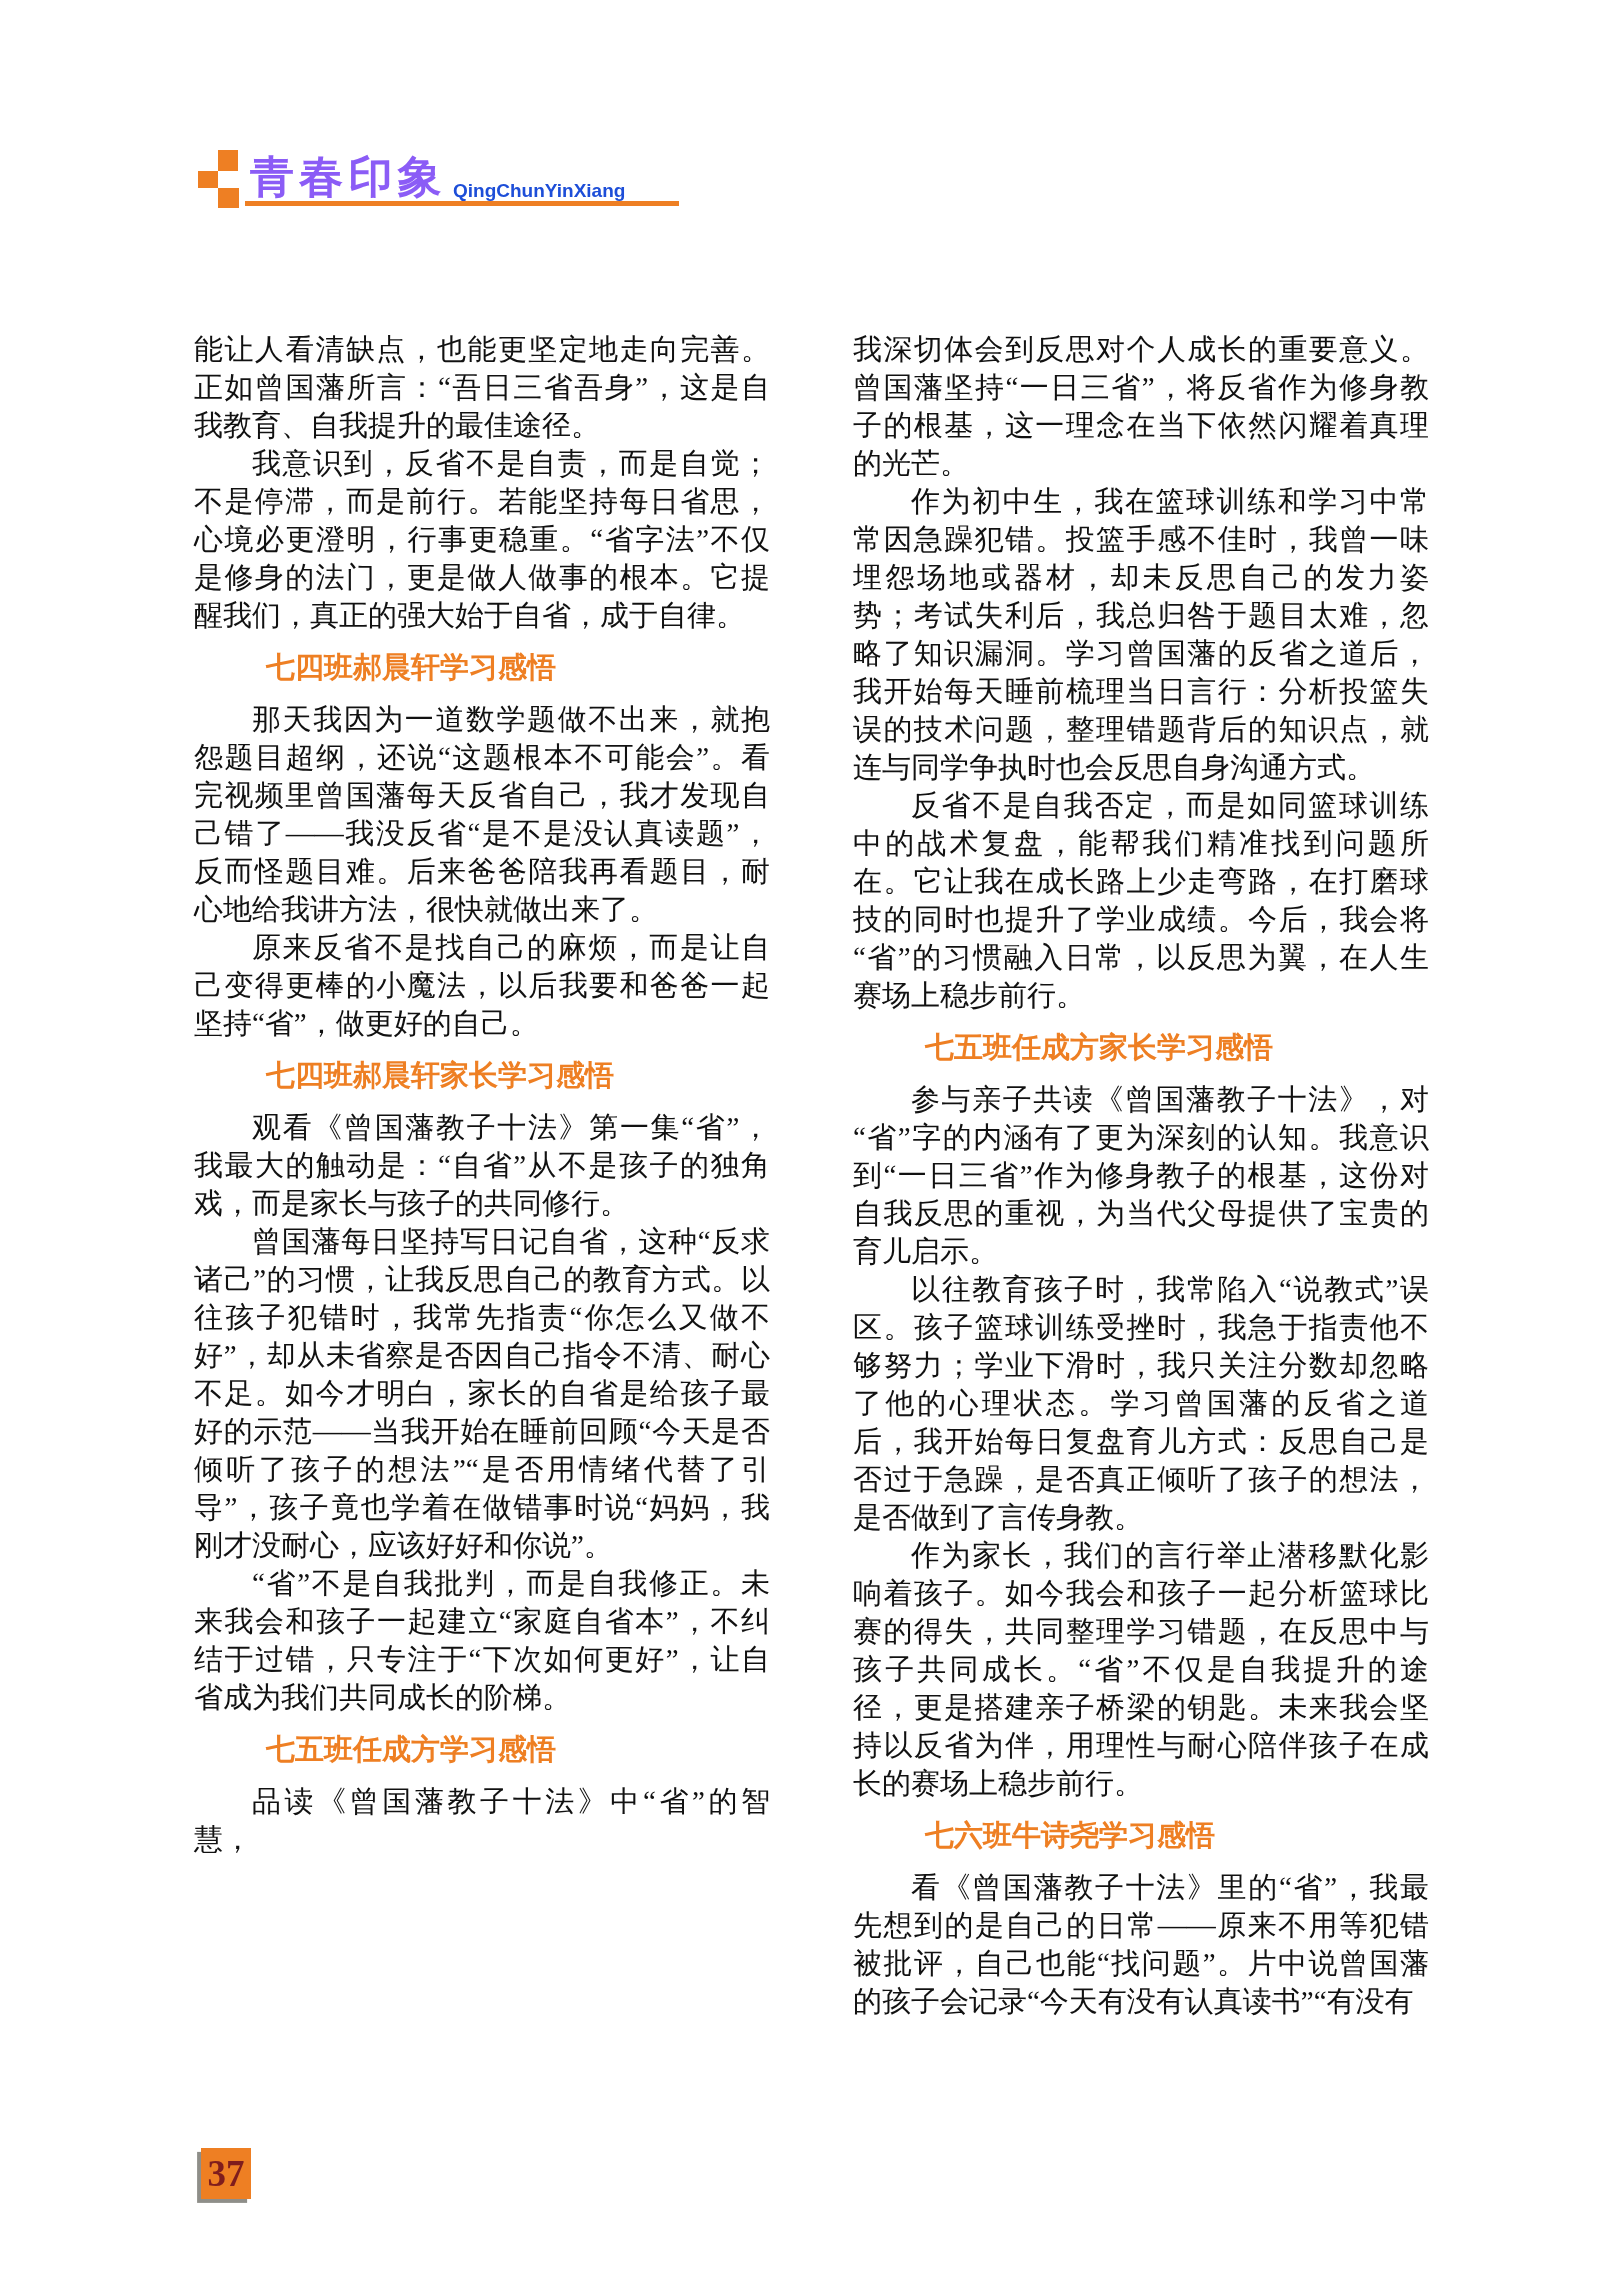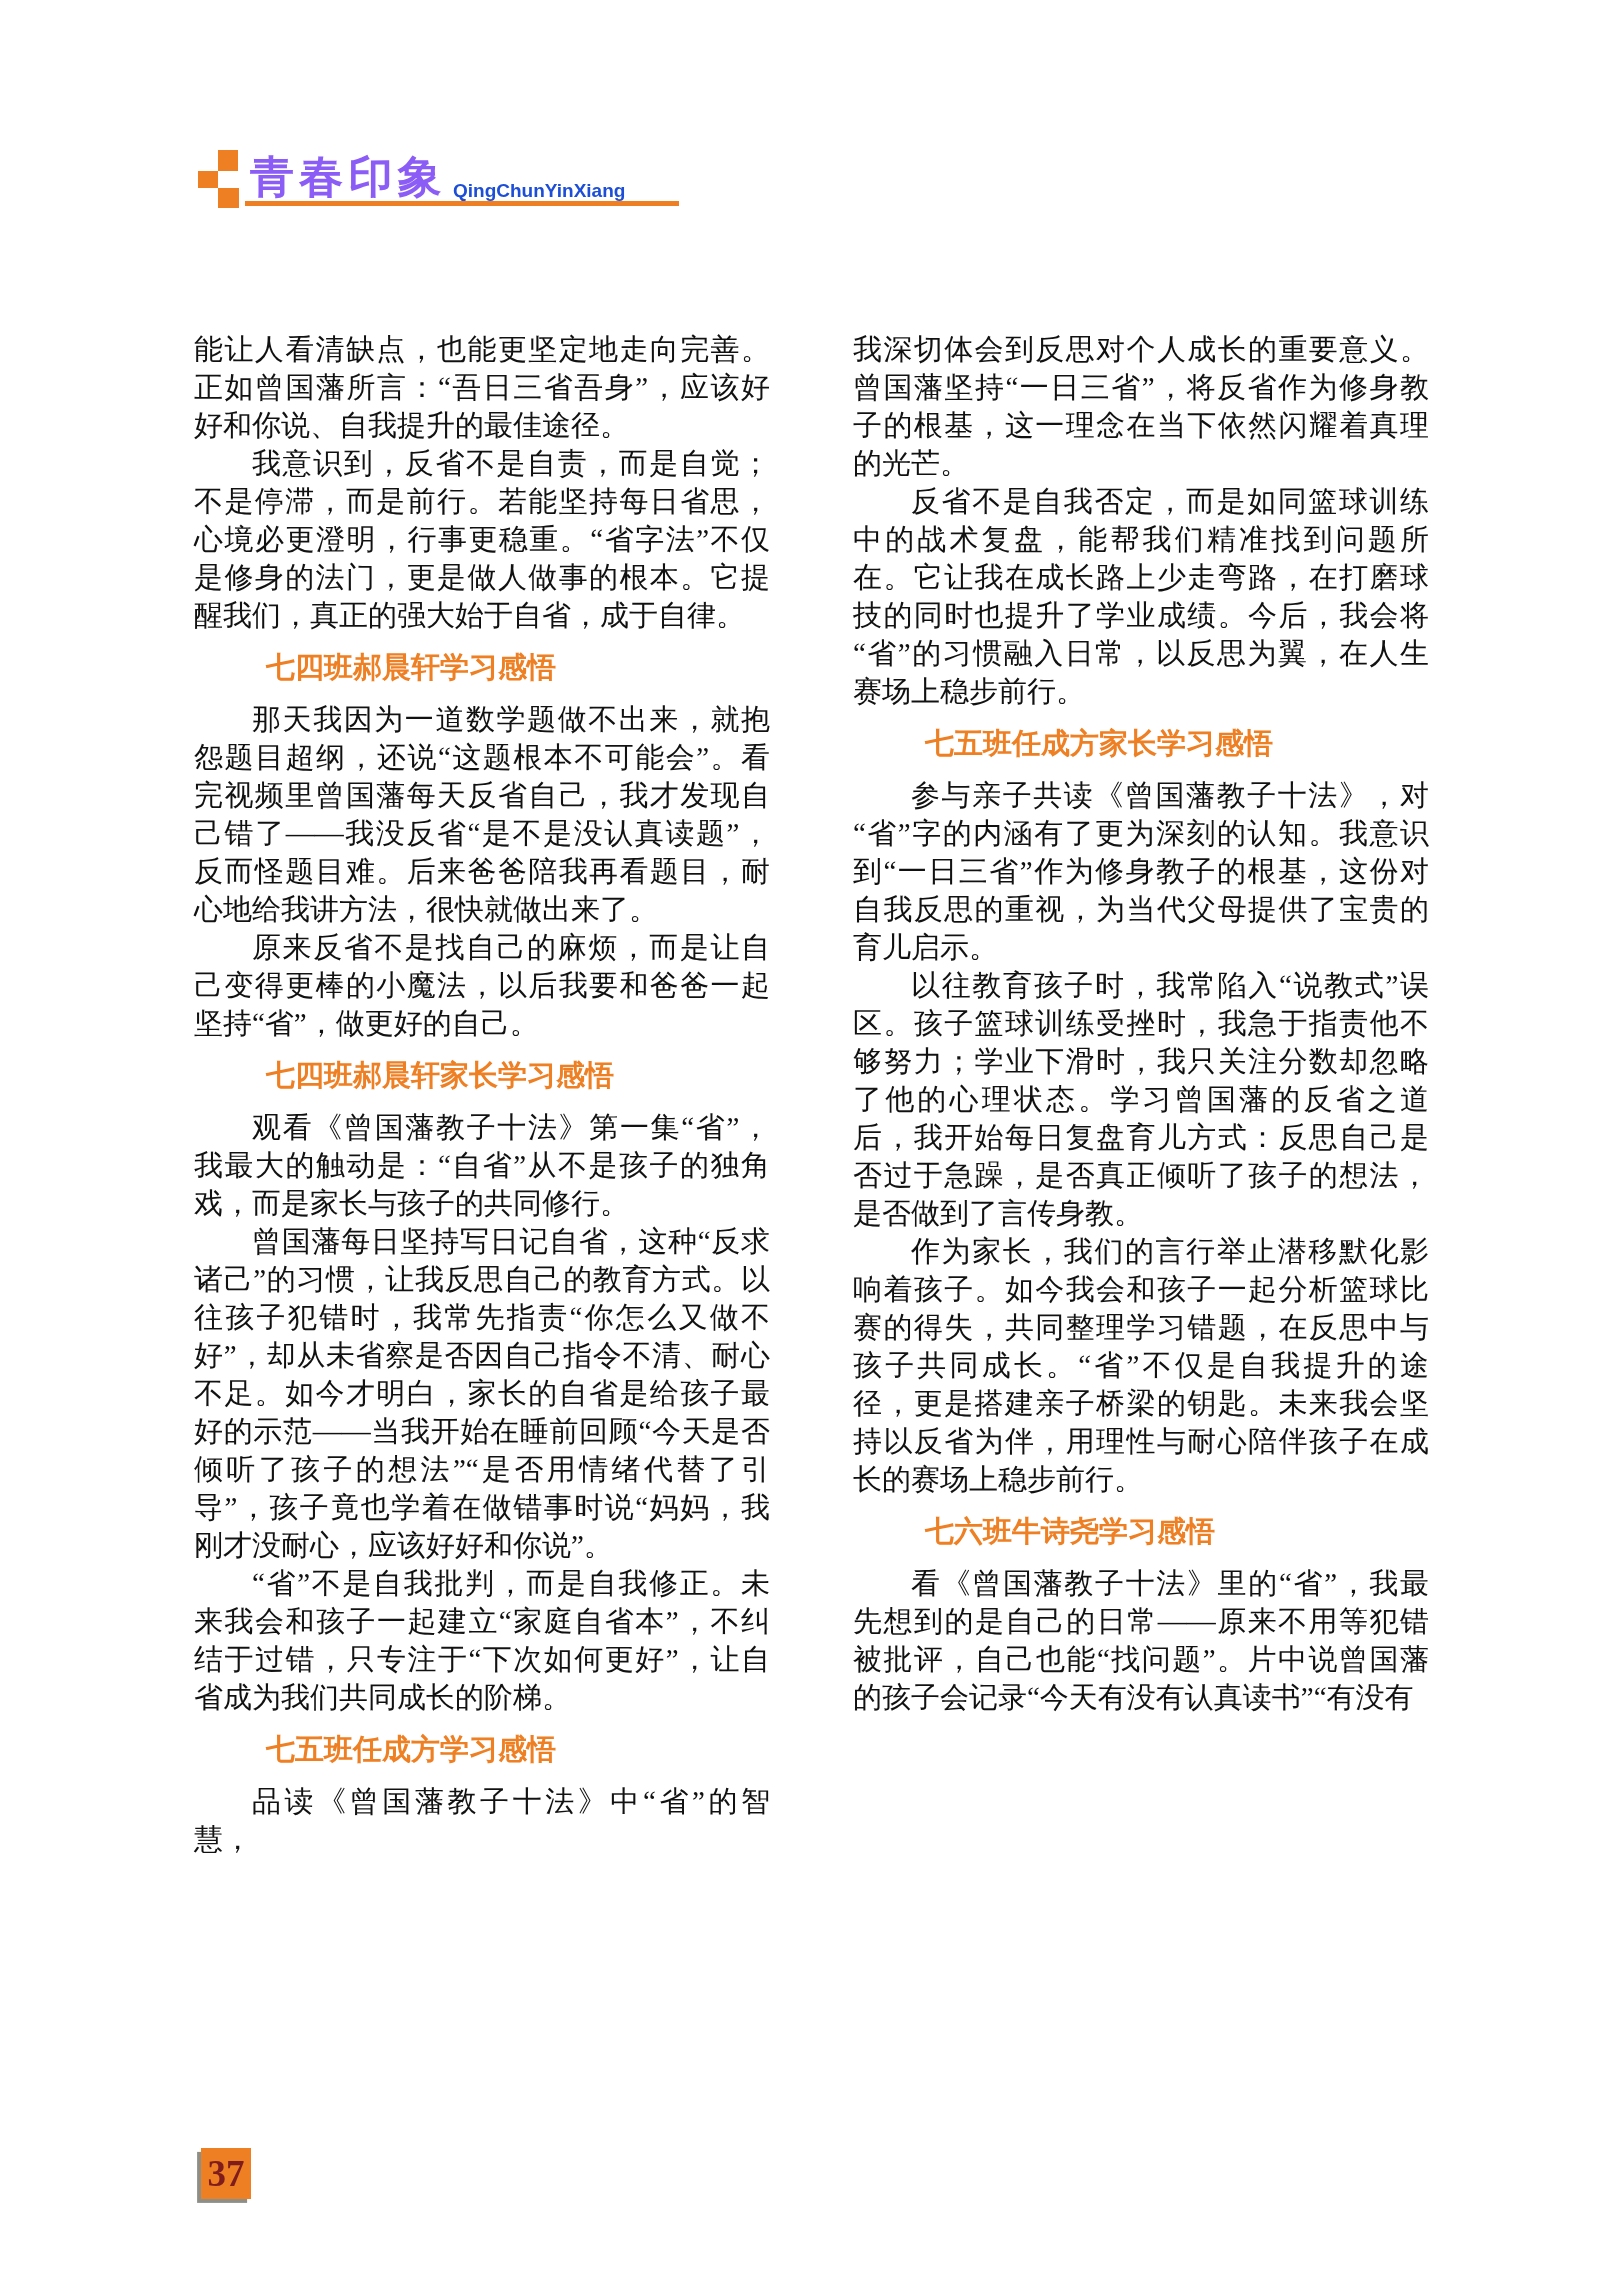--- a/index.html
+++ b/index.html
@@ -66,35 +66,36 @@
   <header>
     <span class="logo-sq sq-top"></span>
     <span class="logo-sq sq-left"></span>
     <span class="logo-sq sq-bottom"></span>
     <div class="logo-cn">青春印象</div>
     <div class="logo-py">QingChunYinXiang</div>
     <div class="header-rule"></div>
   </header>
 
   <section class="col col-left">
-    <p class="no-indent">能让人看清缺点，也能更坚定地走向完善。正如曾国藩所言：“吾日三省吾身”，应该好好和你说、自我提升的最佳途径。</p>
+    <p class="no-indent">能让人看清缺点，也能更坚定地走向完善。正如曾国藩所言：“吾日三省吾身”，这是自我教育、自我提升的最佳途径。</p>
     <p>我意识到，反省不是自责，而是自觉；不是停滞，而是前行。若能坚持每日省思，心境必更澄明，行事更稳重。“省字法”不仅是修身的法门，更是做人做事的根本。它提醒我们，真正的强大始于自省，成于自律。</p>
     <p class="entry-heading">七四班郝晨轩学习感悟</p>
     <p>那天我因为一道数学题做不出来，就抱怨题目超纲，还说“这题根本不可能会”。看完视频里曾国藩每天反省自己，我才发现自己错了——我没反省“是不是没认真读题”，反而怪题目难。后来爸爸陪我再看题目，耐心地给我讲方法，很快就做出来了。</p>
     <p>原来反省不是找自己的麻烦，而是让自己变得更棒的小魔法，以后我要和爸爸一起坚持“省”，做更好的自己。</p>
     <p class="entry-heading">七四班郝晨轩家长学习感悟</p>
     <p>观看《曾国藩教子十法》第一集“省”，我最大的触动是：“自省”从不是孩子的独角戏，而是家长与孩子的共同修行。</p>
     <p>曾国藩每日坚持写日记自省，这种“反求诸己”的习惯，让我反思自己的教育方式。以往孩子犯错时，我常先指责“你怎么又做不好”，却从未省察是否因自己指令不清、耐心不足。如今才明白，家长的自省是给孩子最好的示范——当我开始在睡前回顾“今天是否倾听了孩子的想法”“是否用情绪代替了引导”，孩子竟也学着在做错事时说“妈妈，我刚才没耐心，应该好好和你说”。</p>
     <p>“省”不是自我批判，而是自我修正。未来我会和孩子一起建立“家庭自省本”，不纠结于过错，只专注于“下次如何更好”，让自省成为我们共同成长的阶梯。</p>
     <p class="entry-heading">七五班任成方学习感悟</p>
     <p>品读《曾国藩教子十法》中“省”的智慧，</p>
   </section>
 
   <section class="col col-right">
     <p class="no-indent">我深切体会到反思对个人成长的重要意义。曾国藩坚持“一日三省”，将反省作为修身教子的根基，这一理念在当下依然闪耀着真理的光芒。</p>
+    <p>作为初中生，我在篮球训练和学习中常常因急躁犯错。投篮手感不佳时，我曾一味埋怨场地或器材，却未反思自己的发力姿势；考试失利后，我总归咎于题目太难，忽略了知识漏洞。学习曾国藩的反省之道后，我开始每天睡前梳理当日言行：分析投篮失误的技术问题，整理错题背后的知识点，就连与同学争执时也会反思自身沟通方式。</p>
     <p>反省不是自我否定，而是如同篮球训练中的战术复盘，能帮我们精准找到问题所在。它让我在成长路上少走弯路，在打磨球技的同时也提升了学业成绩。今后，我会将“省”的习惯融入日常，以反思为翼，在人生赛场上稳步前行。</p>
     <p class="entry-heading">七五班任成方家长学习感悟</p>
     <p>参与亲子共读《曾国藩教子十法》，对“省”字的内涵有了更为深刻的认知。我意识到“一日三省”作为修身教子的根基，这份对自我反思的重视，为当代父母提供了宝贵的育儿启示。</p>
     <p>以往教育孩子时，我常陷入“说教式”误区。孩子篮球训练受挫时，我急于指责他不够努力；学业下滑时，我只关注分数却忽略了他的心理状态。学习曾国藩的反省之道后，我开始每日复盘育儿方式：反思自己是否过于急躁，是否真正倾听了孩子的想法，是否做到了言传身教。</p>
     <p>作为家长，我们的言行举止潜移默化影响着孩子。如今我会和孩子一起分析篮球比赛的得失，共同整理学习错题，在反思中与孩子共同成长。“省”不仅是自我提升的途径，更是搭建亲子桥梁的钥匙。未来我会坚持以反省为伴，用理性与耐心陪伴孩子在成长的赛场上稳步前行。</p>
     <p class="entry-heading">七六班牛诗尧学习感悟</p>
     <p>看《曾国藩教子十法》里的“省”，我最先想到的是自己的日常——原来不用等犯错被批评，自己也能“找问题”。片中说曾国藩的孩子会记录“今天有没有认真读书”“有没有</p>
   </section>
 
   <footer>

